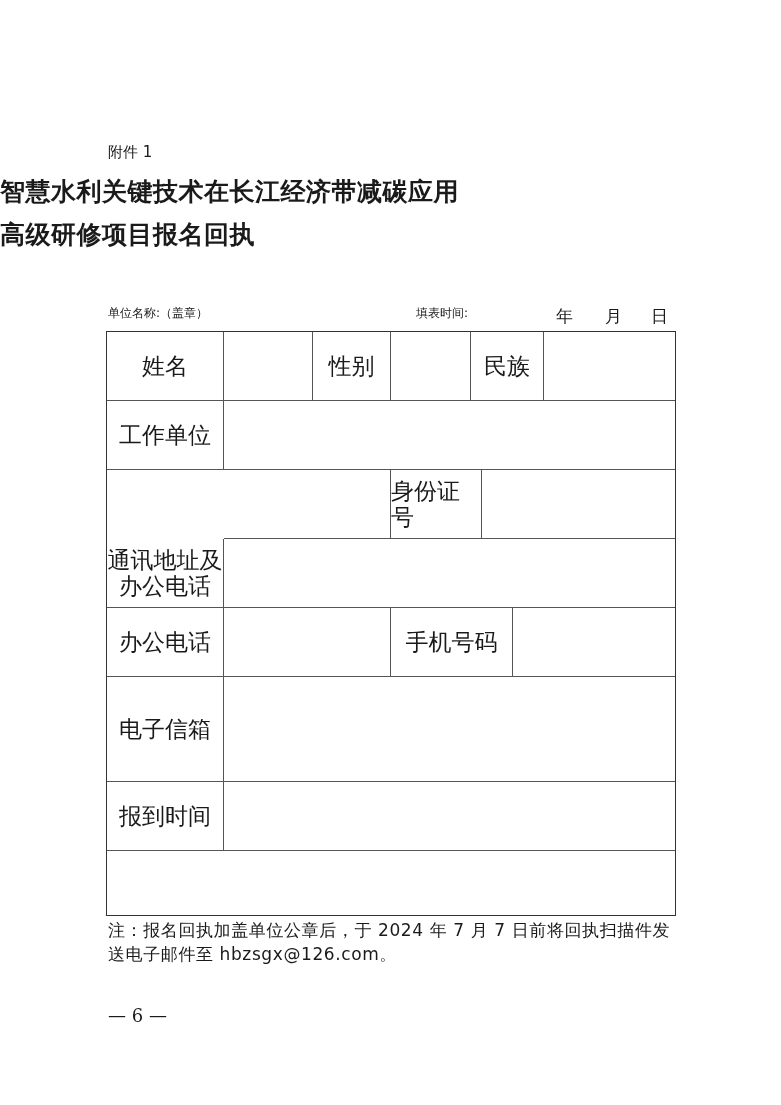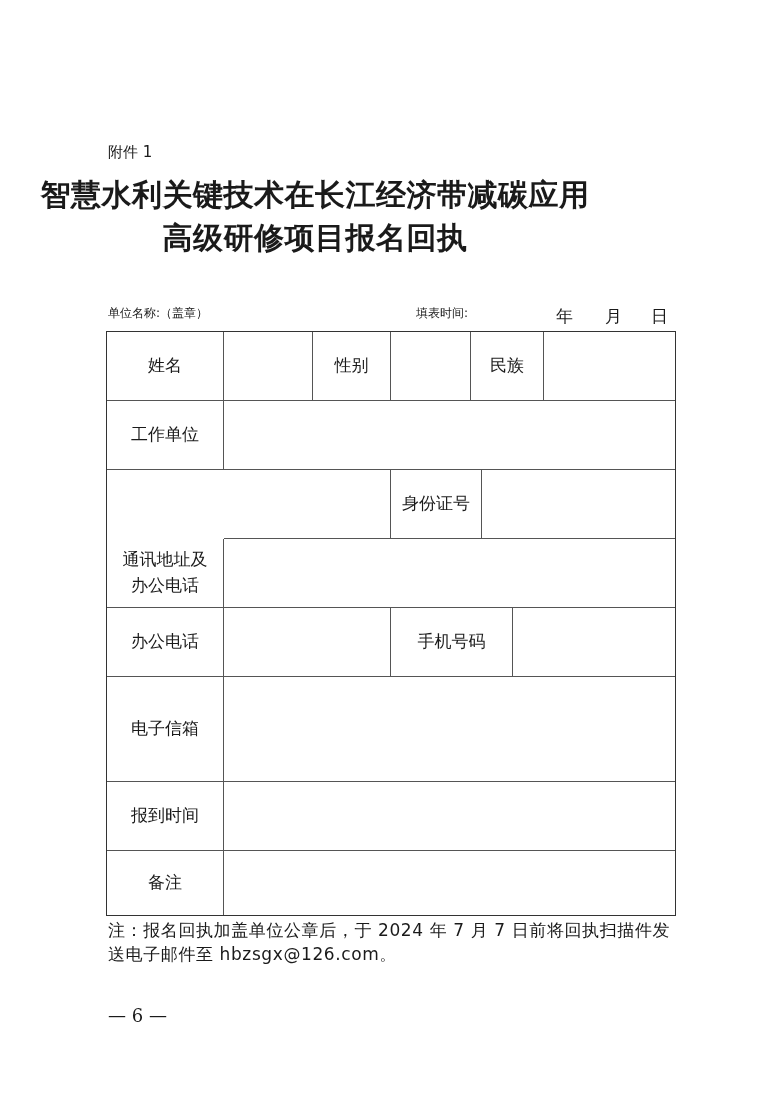--- a/index.html
+++ b/index.html
@@ -1,29 +1,29 @@
 <!DOCTYPE html>
 <html><head>
 <meta charset="utf-8">
 <style>
   html, body { margin:0; padding:0; background:#ffffff; }
   body { width:781px; height:1105px; position:relative; overflow:hidden;
          font-family:"DejaVu Serif","Liberation Serif",serif; color:#1a1a1a; }
   .attach { position:absolute; left:108px; top:143px; font-size:15px; font-family:"DejaVu Sans",sans-serif; }
-  .title { position:absolute; left:0; width:630px; text-align:center; font-weight:bold; font-size:30px; letter-spacing:0.5px; }
+  .title { position:absolute; left:0; width:630px; font-weight:bold; font-size:25px; letter-spacing:0.5px; }
   .t1 { top:175px; }
   .t2 { top:218px; }
   .meta { position:absolute; top:305px; font-size:12px; font-family:"DejaVu Sans",sans-serif; }
   .unit { left:108px; }
   .filltime { left:416px; }
   .ymd { position:absolute; top:305px; font-size:17px; font-family:"DejaVu Sans",sans-serif; }
   .form { position:absolute; left:106px; top:331px; width:570px; height:585px; border:1.5px solid #333; box-sizing:border-box; }
   .cell { position:absolute; box-sizing:border-box; border-right:1px solid #555; border-bottom:1px solid #555;
           display:flex; align-items:center; justify-content:center; text-align:left;
-          font-size:17px; font-family:Liberation Sans, sans-serif; line-height:26px; }
+          font-size:23px; font-family:Liberation Sans, sans-serif; line-height:26px; }
   .note { position:absolute; left:108px; top:918px; width:570px; font-size:17px; line-height:24px; font-family:"DejaVu Sans",sans-serif; letter-spacing:0.6px; }
   .pagenum { position:absolute; left:108px; top:1005px; font-size:18px; }
 </style>
 </head>
 <body>
 
 <div class="attach">附件 1</div>
 <div class="title t1">智慧水利关键技术在长江经济带减碳应用</div>
 <div class="title t2">高级研修项目报名回执</div>
 
@@ -59,21 +59,20 @@
   <div class="cell" style="left:117px;top:276px;width:167px;height:69px"></div>
   <div class="cell" style="left:284px;top:276px;width:122px;height:69px">手机号码</div>
   <div class="cell" style="left:406px;top:276px;width:162px;height:69px;border-right:none"></div>
 
   <div class="cell" style="left:0;top:345px;width:117px;height:105px">电子信箱</div>
   <div class="cell" style="left:117px;top:345px;width:451px;height:105px;border-right:none"></div>
 
   <div class="cell" style="left:0;top:450px;width:117px;height:69px">报到时间</div>
   <div class="cell" style="left:117px;top:450px;width:451px;height:69px;border-right:none"></div>
 
-  <div class="cell" style="left:0;top:519px;width:117px;height:64px;border-bottom:none">备注</div>
   <div class="cell" style="left:117px;top:519px;width:451px;height:64px;border-right:none;border-bottom:none"></div>
 </div>
 
 <div class="note">
   <div>注：报名回执加盖单位公章后，于 2024 年 7 月 7 日前将回执扫描件发</div>
   <div>送电子邮件至 hbzsgx@126.com。</div>
 </div>
 
 <div class="pagenum">— 6 —</div>
 

